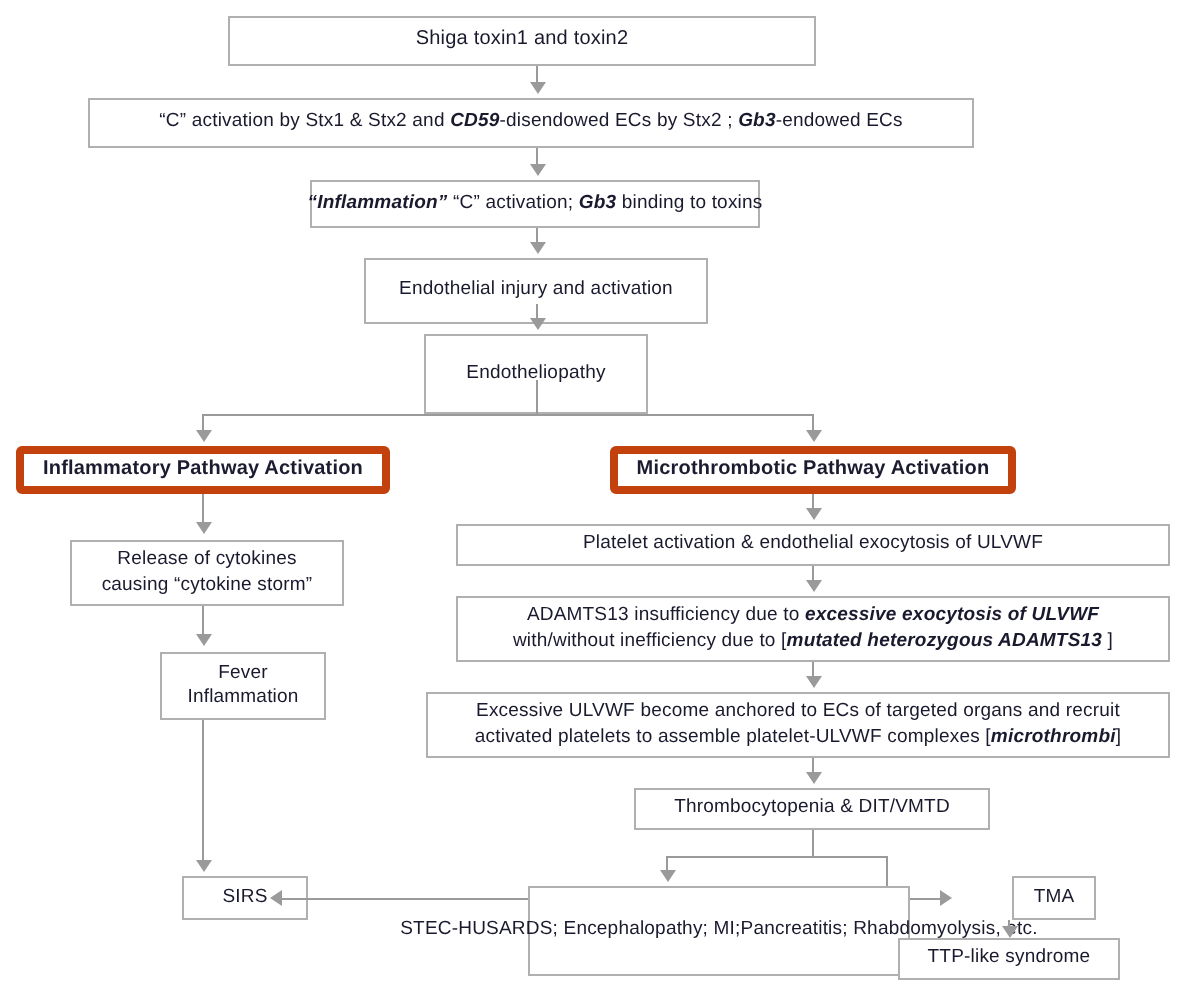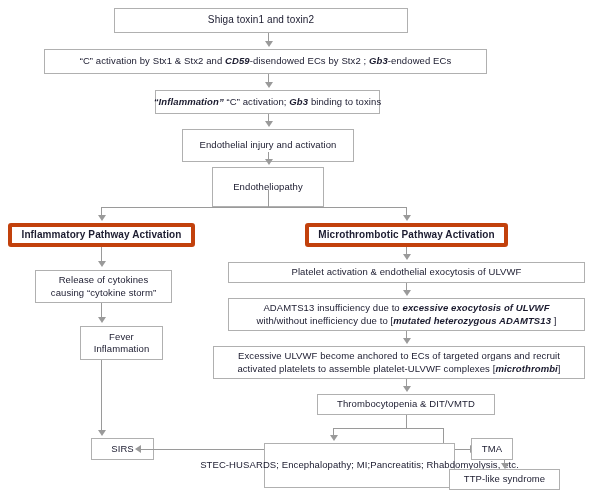--- a/index.html
+++ b/index.html
@@ -184,21 +184,21 @@
   <div class="vline" style="left:443px;top:428px;height:21px;"></div>
   <div class="hline" style="left:443px;top:449px;width:28px;"></div>
   <div class="arrow-right" style="left:470px;top:445px;"></div>
 
   <div class="node bold-node" style="left:264px;top:443px;width:191px;height:45px;flex-direction:row;">
     <span class="ln">STEC-HUS</span>
     <span class="ln">ARDS; Encephalopathy; MI;</span>
     <span class="ln">Pancreatitis; Rhabdomyolysis, etc.</span>
   </div>
 
-  <div class="node bold-node" style="left:471px;top:438px;width:42px;height:22px;">
+  <div class="node bold-node" style="left:506px;top:438px;width:42px;height:22px;">
     <span class="ln">TMA</span>
   </div>
 
   <div class="vline" style="left:504px;top:460px;height:5px;"></div>
   <div class="arrow-down" style="left:501px;top:463px;"></div>
 
   <div class="node bold-node" style="left:449px;top:469px;width:111px;height:21px;">
     <span class="ln">TTP-like syndrome</span>
   </div>
 

